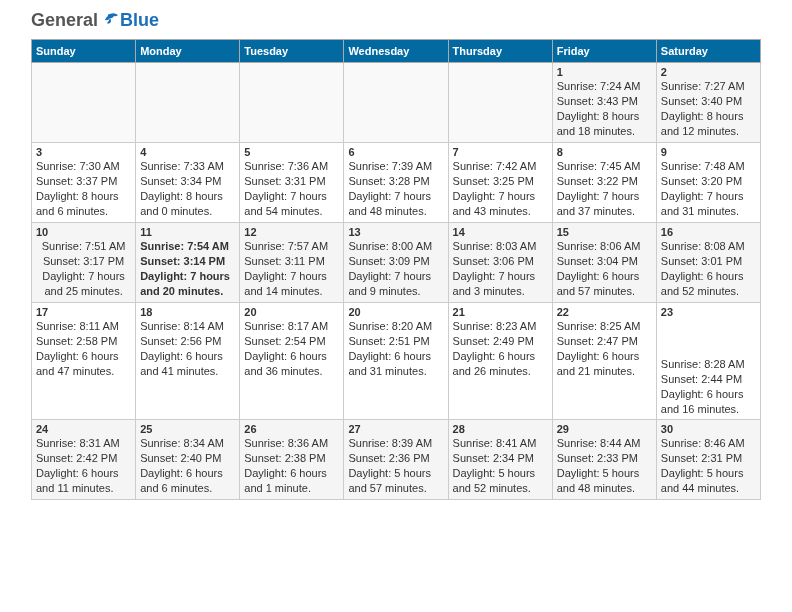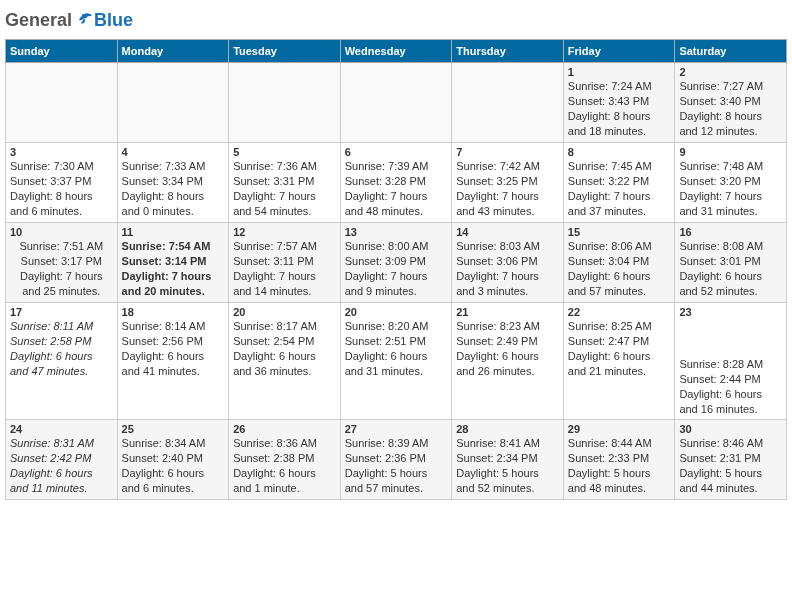--- a/index.html
+++ b/index.html
@@ -6,21 +6,21 @@
     body {
       font-family: Arial, sans-serif;
       background: #fff;
       width: 792px;
       height: 612px;
       overflow: hidden;
     }
     .page {
       width: 792px;
       height: 568px;
-      padding: 10px 5px;
+      padding: 10px 31px;
     }
     .header {
       display: flex;
       justify-content: space-between;
       align-items: flex-start;
       margin-bottom: 8px;
     }
     .logo {
       display: flex;
       flex-direction: column;
@@ -232,21 +232,21 @@
           <td>
             <span class="day-num">16</span>
             <div class="day-info" style="white-space: pre-line;">Sunrise: 8:08 AM
 Sunset: 3:01 PM
 Daylight: 6 hours and 52 minutes.</div>
           </td>
         </tr>
         <tr>
           <td>
             <span class="day-num">17</span>
-            <div class="day-info" style="white-space: pre-line; font-style: italic;">Sunrise: 8:11 AM
+            <div class="day-info" style="white-space: pre-line;">Sunrise: 8:11 AM
 Sunset: 2:58 PM
 Daylight: 6 hours and 47 minutes.</div>
           </td>
           <td>
             <span class="day-num">18</span>
             <div class="day-info" style="white-space: pre-line;">Sunrise: 8:14 AM
 Sunset: 2:56 PM
 Daylight: 6 hours and 41 minutes.</div>
           </td>
           <td>
@@ -276,21 +276,21 @@
           <td>
             <span class="day-num">23</span>
             <div class="day-info" style="white-space: pre-line; margin-top: 39px;">Sunrise: 8:28 AM
 Sunset: 2:44 PM
 Daylight: 6 hours and 16 minutes.</div>
           </td>
         </tr>
         <tr>
           <td>
             <span class="day-num">24</span>
-            <div class="day-info" style="white-space: pre-line; font-style: italic;">Sunrise: 8:31 AM
+            <div class="day-info" style="white-space: pre-line;">Sunrise: 8:31 AM
 Sunset: 2:42 PM
 Daylight: 6 hours and 11 minutes.</div>
           </td>
           <td>
             <span class="day-num">25</span>
             <div class="day-info" style="white-space: pre-line;">Sunrise: 8:34 AM
 Sunset: 2:40 PM
 Daylight: 6 hours and 6 minutes.</div>
           </td>
           <td>

